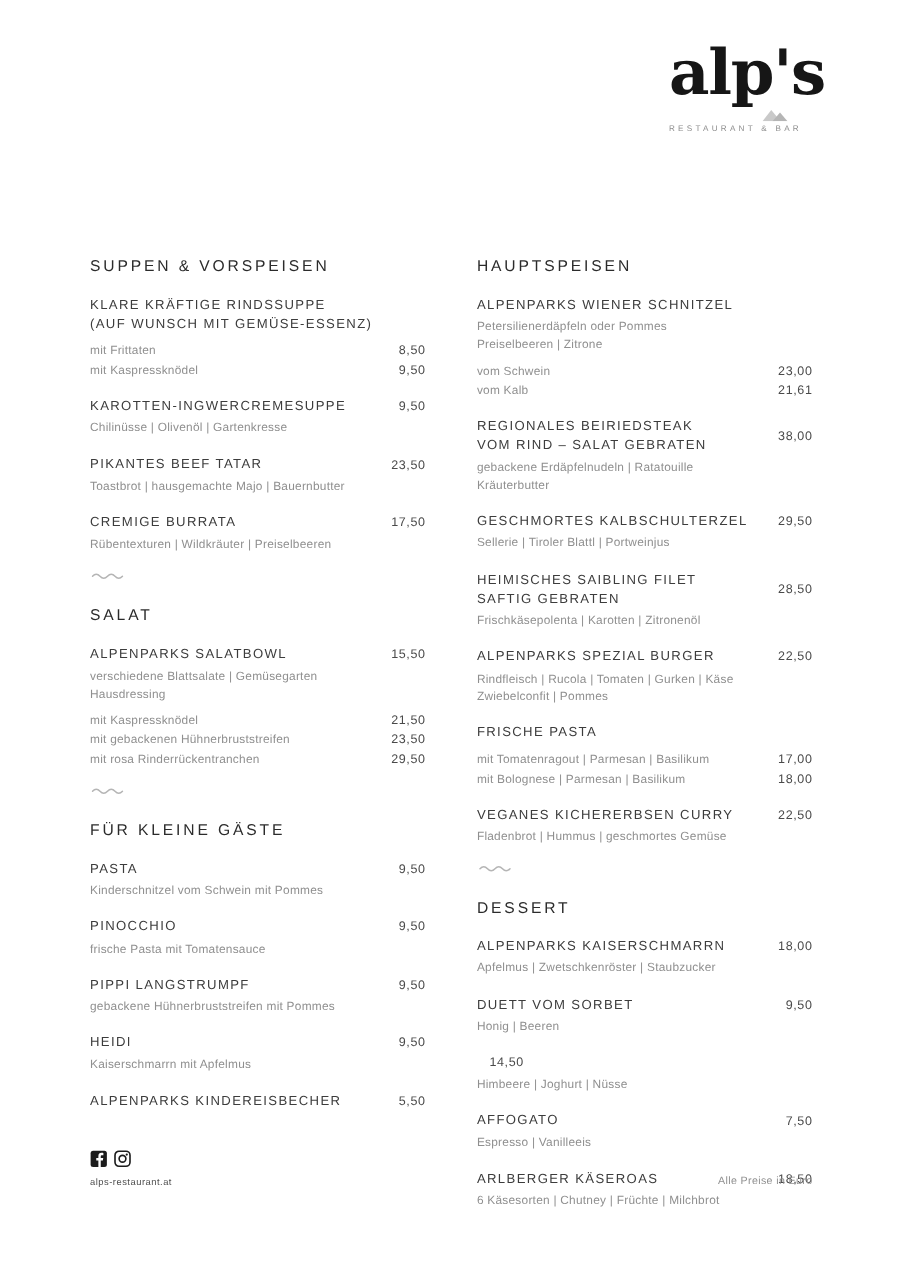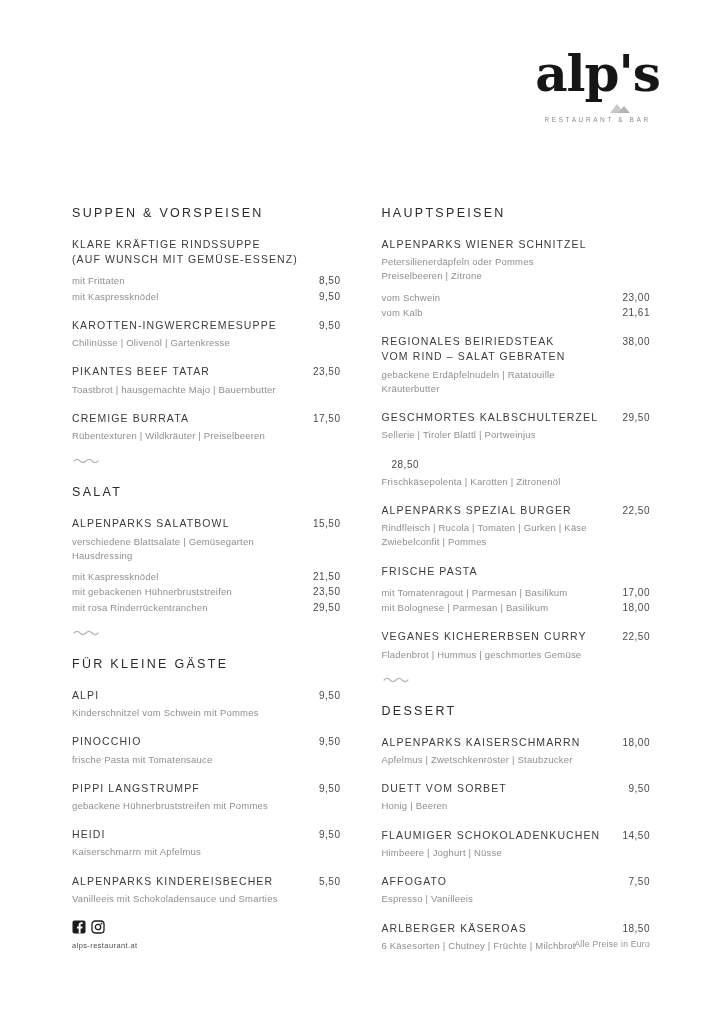--- a/index.html
+++ b/index.html
@@ -8,21 +8,21 @@
   .page {
     position: relative;
     width: 724px; height: 1024px;
     margin: 0 auto;
     background: #ffffff;
     outline: 1px solid #e9e9e9;
     overflow: hidden;
   }
 
   
-  .logo-block { position: absolute; top: 48px; right: 64px; text-align: center; }
+  .logo-block { position: absolute; top: 32px; right: 64px; text-align: left; }
   .logo-text {
     font-family: "DejaVu Serif", serif;
     font-weight: 700;
     font-size: 50px;
     line-height: 1.05;
     color: #161616;
     letter-spacing: -1px;
   }
   .logo-mark { display: block; margin: 1px 26px 0 auto; }
   .logo-tagline {
@@ -42,21 +42,21 @@
   .menu-col { flex: 1 1 0; min-width: 0; }
 
   .section-title {
     font-size: 12.5px;
     letter-spacing: 2.3px;
     color: #2b2b2b;
     margin-bottom: 17px;
     font-weight: normal;
   }
   .menu-item { margin-bottom: 14px; }
-  .item-row { display: flex; justify-content: space-between; align-items: flex-start; }
+  .item-row { display: flex; justify-content: space-between; align-items: center; }
   .item-name {
     font-size: 10.5px;
     letter-spacing: 1.1px;
     color: #3c3c3c;
     line-height: 1.45;
     white-space: pre-line;
   }
   .item-price {
     font-size: 10px;
     color: #4a4a4a;
@@ -170,21 +170,21 @@
               <div class="variant-price">29,50</div>
             </div>
           </div>
         </div>
         <div class="divider"><svg width="26" height="8" viewBox="0 0 26 8">
             <path d="M1 4 Q 4 0.8, 7 4 T 13 4 T 19 4 T 25 4" fill="none" stroke="#b5b5b5" stroke-width="1.2" stroke-linecap="round"></path>
           </svg></div>
         <h2 class="section-title">FÜR KLEINE GÄSTE</h2>
         <div class="menu-item">
           <div class="item-row">
-            <div class="item-name">ALPI</div>
+            <div class="item-name">PASTA</div>
             <div class="item-price">9,50</div>
           </div>
           <div class="item-desc">Kinderschnitzel vom Schwein mit Pommes</div>
         </div>
         <div class="menu-item">
           <div class="item-row">
             <div class="item-name">PINOCCHIO</div>
             <div class="item-price">9,50</div>
           </div>
           <div class="item-desc">frische Pasta mit Tomatensauce</div>
@@ -201,21 +201,20 @@
             <div class="item-name">HEIDI</div>
             <div class="item-price">9,50</div>
           </div>
           <div class="item-desc">Kaiserschmarrn mit Apfelmus</div>
         </div>
         <div class="menu-item">
           <div class="item-row">
             <div class="item-name">ALPENPARKS KINDEREISBECHER</div>
             <div class="item-price">5,50</div>
           </div>
-          <div class="item-desc">Vanilleeis mit Schokoladensauce und Smarties</div>
         </div>
       </div>
       <div class="menu-col">
         <h2 class="section-title">HAUPTSPEISEN</h2>
         <div class="menu-item">
           <div class="item-row">
             <div class="item-name">ALPENPARKS WIENER SCHNITZEL</div>
           </div>
           <div class="item-desc">Petersilienerdäpfeln oder Pommes
 Preiselbeeren | Zitrone</div>
@@ -241,20 +240,22 @@
         </div>
         <div class="menu-item">
           <div class="item-row">
             <div class="item-name">GESCHMORTES KALBSCHULTERZEL</div>
             <div class="item-price">29,50</div>
           </div>
           <div class="item-desc">Sellerie | Tiroler Blattl | Portweinjus</div>
         </div>
         <div class="menu-item">
           <div class="item-row">
+            <div class="item-name">HEIMISCHES SAIBLING FILET
+SAFTIG GEBRATEN</div>
             <div class="item-price">28,50</div>
           </div>
           <div class="item-desc">Frischkäsepolenta | Karotten | Zitronenöl</div>
         </div>
         <div class="menu-item">
           <div class="item-row">
             <div class="item-name">ALPENPARKS SPEZIAL BURGER</div>
             <div class="item-price">22,50</div>
           </div>
           <div class="item-desc">Rindfleisch | Rucola | Tomaten | Gurken | Käse
@@ -295,21 +296,20 @@
         </div>
         <div class="menu-item">
           <div class="item-row">
             <div class="item-name">DUETT VOM SORBET</div>
             <div class="item-price">9,50</div>
           </div>
           <div class="item-desc">Honig | Beeren</div>
         </div>
         <div class="menu-item">
           <div class="item-row">
-            <div class="item-name">FLAUMIGER SCHOKOLADENKUCHEN</div>
             <div class="item-price">14,50</div>
           </div>
           <div class="item-desc">Himbeere | Joghurt | Nüsse</div>
         </div>
         <div class="menu-item">
           <div class="item-row">
             <div class="item-name">AFFOGATO</div>
             <div class="item-price">7,50</div>
           </div>
           <div class="item-desc">Espresso | Vanilleeis</div>

